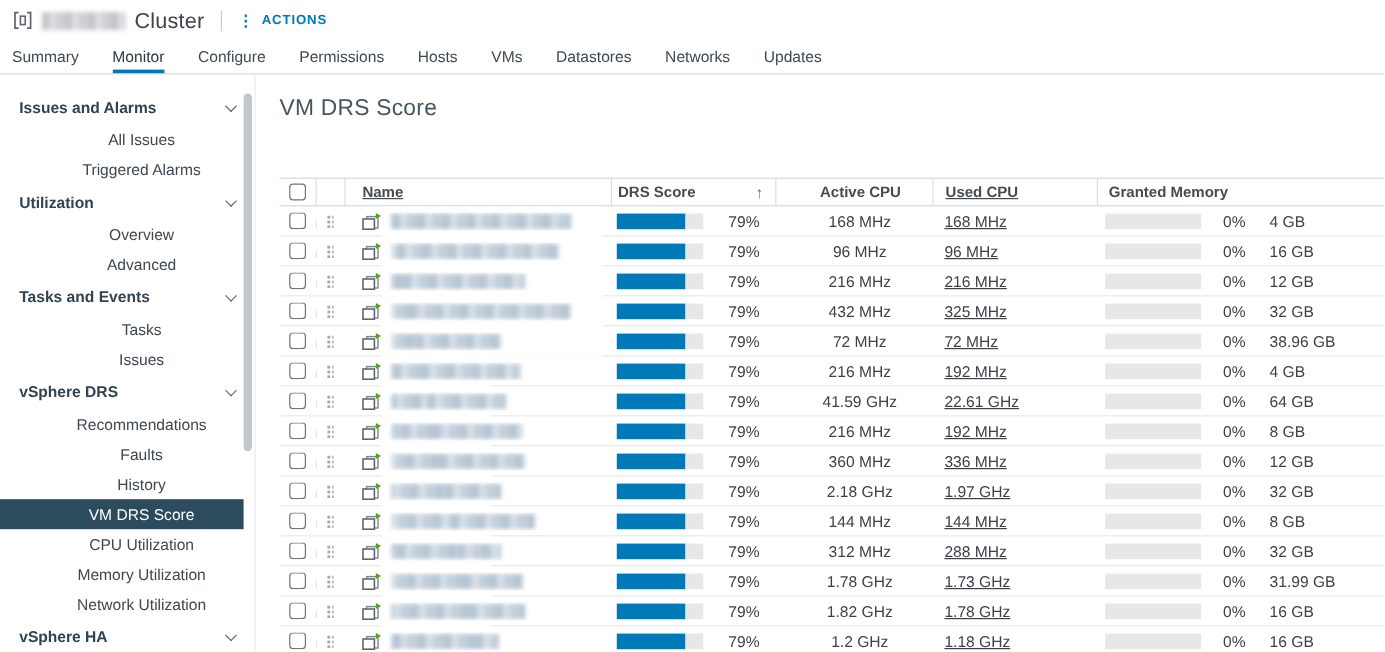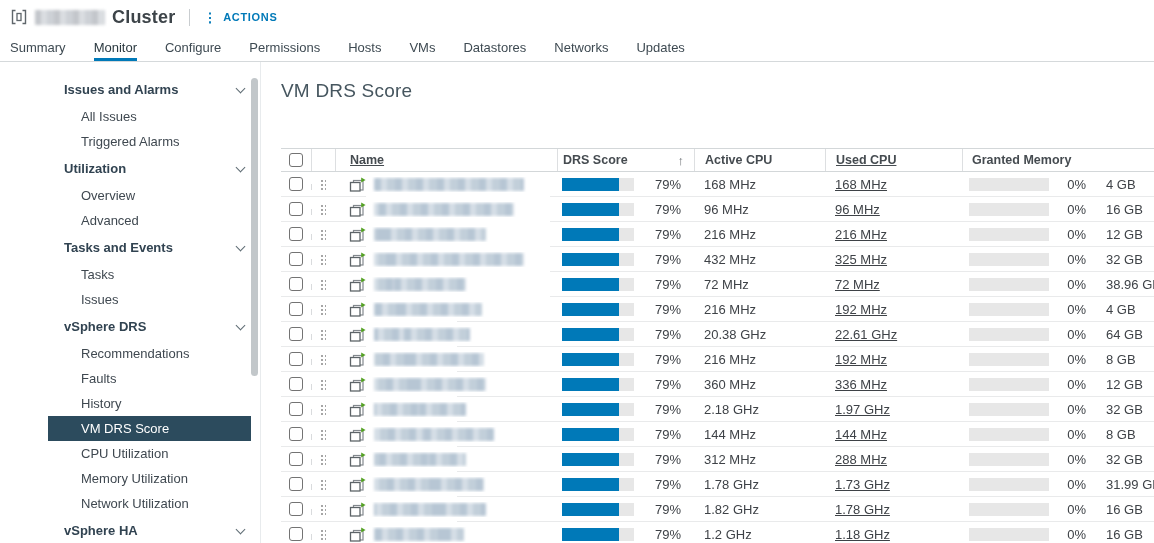--- a/index.html
+++ b/index.html
@@ -5,42 +5,42 @@
   * { box-sizing: border-box; margin: 0; padding: 0; }
   html,body { background:#fff; }
   body { font-family:"Liberation Sans", sans-serif; }
   .app { position:relative; width:1154px; height:543px; overflow:hidden; background:#fff; color:#3e4247; }
 
   
   .topbar { height:34px; display:flex; align-items:center; padding-left:10px; }
   .obj-icon { display:flex; align-items:center; margin-right:7px; }
   .name-blur { width:70px; height:15px; border-radius:1px; filter:blur(1.7px);
     background:repeating-linear-gradient(90deg,#c3c6cb 0 6px,#dadde1 6px 12px,#cdd1d6 12px 19px); }
-  .obj-label { font-size:18px; color:#3d4449; font-weight:700; margin-left:7px; letter-spacing:.2px; }
+  .obj-label { font-size:18px; color:#3d4449; font-weight:400; margin-left:7px; letter-spacing:.2px; }
   .vdiv { width:1px; height:17px; background:#c9cdd0; margin:0 13px 0 14px; }
   .actions { display:flex; align-items:center; gap:6px; color:#0079B8; font-size:11px;
     font-weight:700; letter-spacing:.7px; cursor:pointer; }
   .kebab { font-size:13px; font-weight:700; line-height:1; }
 
   
   .tabbar { height:28px; display:flex; align-items:stretch; padding-left:10px;
     border-bottom:1px solid #d5d9db; }
   .tab { display:flex; align-items:center; margin-right:28px; font-size:13px; color:#3e4a52;
     cursor:pointer; border-bottom:3px solid transparent; padding-top:2px; }
   .tab.active { color:#2b3940; border-bottom-color:#0079B8; }
 
   
-  .content { display:flex; height:481px;margin-left:48px; }
+  .content { display:flex; height:481px; }
   .sidebar { width:212px; flex-shrink:0; position:relative; padding-top:13px; overflow:hidden; }
   .sb-section { height:29px; display:flex; align-items:center; padding:0 16px;
     font-size:13px; font-weight:700; color:#314351; cursor:pointer; }
   .chev { width:7px; height:7px; border-right:1.5px solid #5e6c74; border-bottom:1.5px solid #5e6c74;
     transform:rotate(45deg); margin-left:auto; margin-top:-3px; }
   .sb-item { height:25px; line-height:25px; padding-left:33px; font-size:13px; color:#3f4850;
-    width:203px; cursor:pointer; white-space:nowrap; }
+    width:203px; cursor:pointer; white-space:nowrap;text-align:center; }
   .sb-item.selected { background:#2C4B5D; color:#fff; }
   .sb-thumb { position:absolute; right:2px; top:16px; width:7px; height:298px;
     border-radius:4px; background:#c2c7ca; }
 
   .main { flex:1; border-left:1px solid #e8ebed; padding-left:20px; overflow:hidden; }
   .page-title { font-size:19px; font-weight:400; color:#46565f; margin-top:18px; letter-spacing:.2px; }
 
   
   .grid { position:relative; width:958px; margin-top:46px; font-size:13px; }
   .thead { display:flex; height:24px; border-top:1px solid #d3d7d9; border-bottom:1px solid #d3d7d9;
@@ -48,21 +48,21 @@
   .thead .cell { height:100%; display:flex; align-items:center; }
   .thead .cell + .cell { border-left:1px solid #dddfe1; }
   .tbody { position:relative; }
   .trow { display:flex; height:25px; align-items:center; border-bottom:1px solid #e9eaeb; }
   .cell { flex-shrink:0; display:flex; align-items:center; overflow:hidden; }
   .c-chk  { width:30px; justify-content:center; }
   .c-hnd  { width:24px; justify-content:center; position:relative; }
   .trow .c-hnd::before { content:""; position:absolute; left:0; top:5px; height:14px; width:1px; background:#d9dbdd; }
   .c-name { width:222px; padding-left:14px; gap:7px;text-decoration:underline; }
   .c-drs  { width:137px; padding-left:5px; }
-  .c-act  { width:131px; padding-left:10px; }
+  .c-act  { width:131px; padding-left:10px;justify-content:center; }
   .c-use  { width:137px; padding-left:10px;text-decoration:underline; }
   .c-rdy  { width:135px; padding-left:7px; }
   .c-mem  { width:142px; padding-left:9px; }
 
   .cbx { width:14px; height:14px; border:1px solid #737373; border-radius:3px; background:#fff; cursor:pointer; }
   .dots { width:6px; height:11px; cursor:grab;
     background-image:radial-gradient(circle,#a5a5a5 1.1px,transparent 1.3px); background-size:4px 4px; }
   .sort-arrow { margin-left:auto; padding-right:10px; font-weight:400; color:#6f7478; font-size:13px; }
 
   .bar { height:13px; background:#e7e7e7; flex-shrink:0; }
@@ -429,21 +429,21 @@
                 </span>
                 <span class="vm-blur" style="width: 96px; background-position: 30px 0px;"></span>
               </div>
               <div class="cell c-drs">
                 <span class="bar bar-drs">
                   <span class="bar-fill" style="display: block; width: 79%;"></span>
                 </span>
                 <span class="pct">79%</span>
               </div>
               <div class="cell c-act">
-                <span>20.38 GHz</span>
+                <span>41.59 GHz</span>
               </div>
               <div class="cell c-use">
                 <span>22.61 GHz</span>
               </div>
               <div class="cell c-rdy">
                 <span class="bar bar-rdy">
                   <span class="bar-fill" style="display: block; width: 0%;"></span>
                 </span>
                 <span class="pct pct-rdy">0%</span>
               </div>

